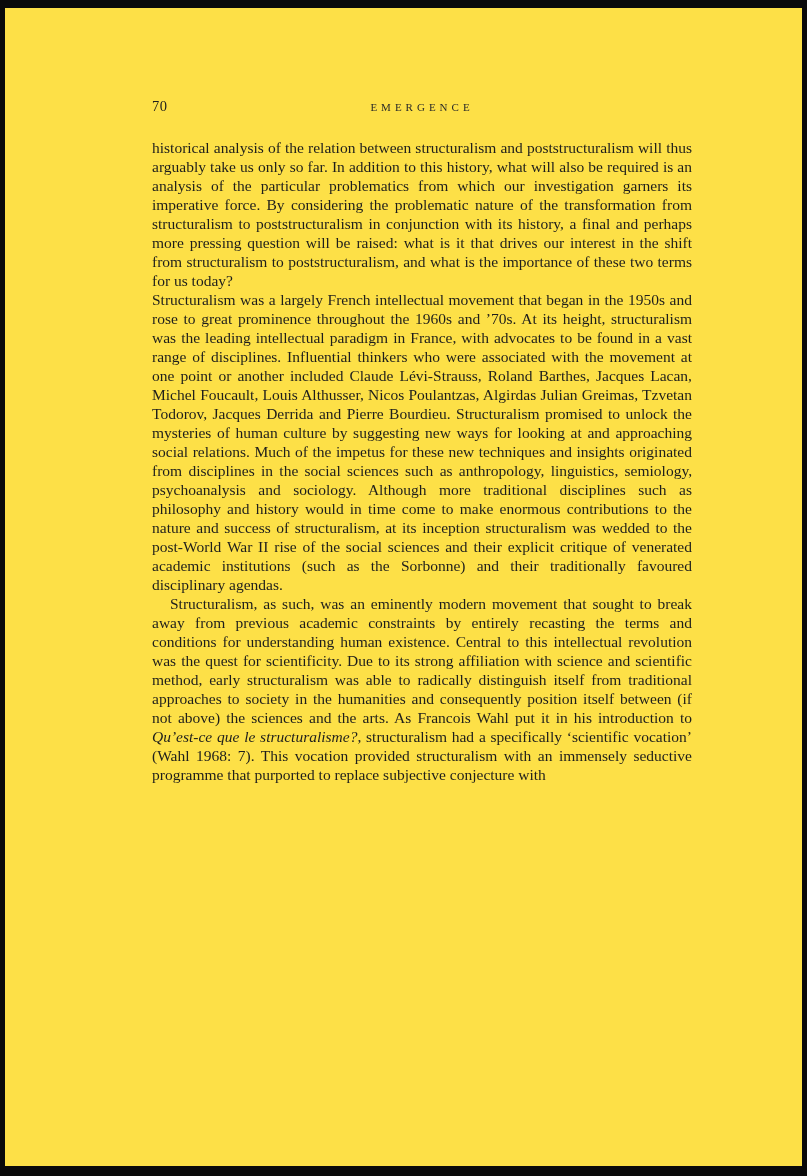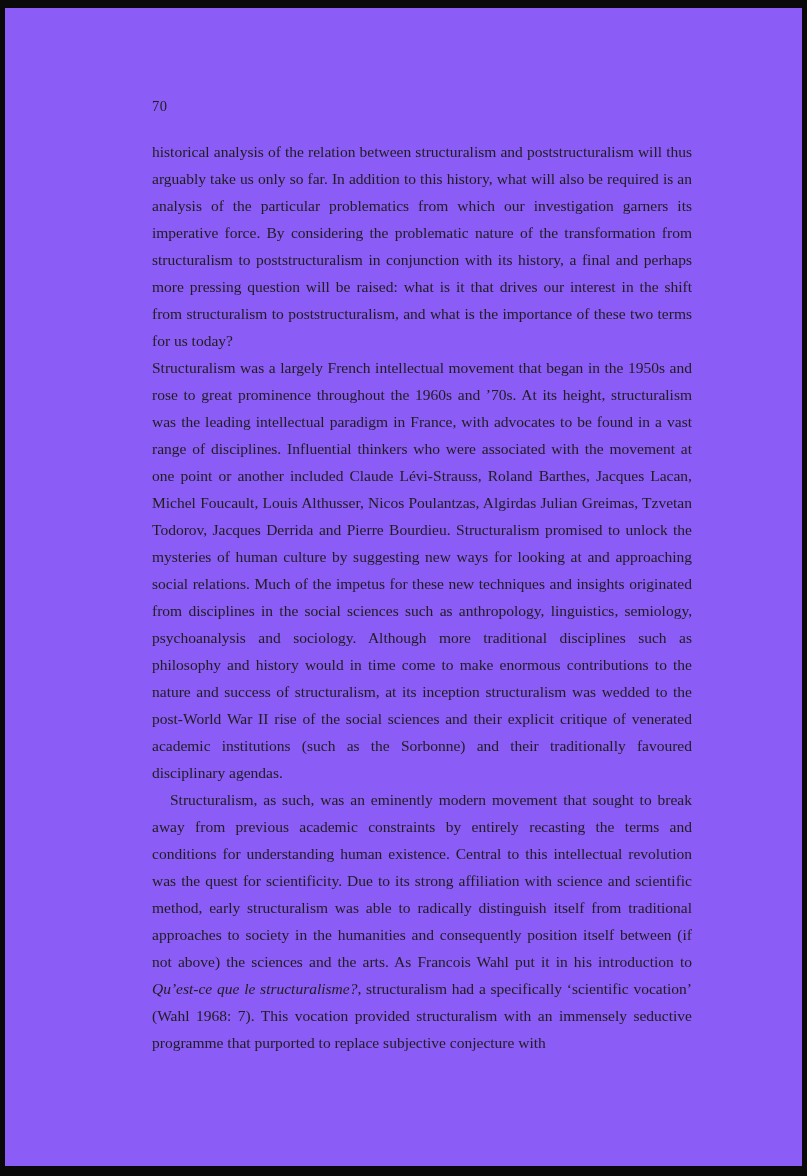--- a/index.html
+++ b/index.html
@@ -11,21 +11,21 @@
     position: relative;
     overflow: hidden;
     font-family: "Liberation Serif", serif;
   }
   .page {
     position: absolute;
     left: 5px;
     top: 8px;
     width: 797px;
     height: 1158px;
-    background: #8b5cf6;
+    background: #fde047;
     color: #1e1e1c;
   }
   .text-block {
     position: absolute;
     left: 147px;
     top: 88px;
     width: 540px;
   }
   .header-row {
     position: relative;
@@ -43,21 +43,21 @@
     display: block;
     text-align: center;
     font-size: 11px;
     letter-spacing: 4px;
     padding-top: 5px;
     color: #2a2a28;
   }
   p.body {
     margin: 0;
     font-size: 15.5px;
-    line-height: 27px;
+    line-height: 19px;
     text-align: justify;
     color: #1e1e1c;
   }
   p.body.indent {
     text-indent: 18px;
   }
   h2.section-heading {
     margin: 29px 0 15px 0;
     font-size: 21px;
     font-weight: bold;
@@ -69,20 +69,21 @@
   }
 </style>
 </head>
 <body>
 
 <div class="page">
   <div class="text-block">
 
     <header class="header-row">
       <span class="page-num">70</span>
+      <span class="running-head">EMERGENCE</span>
     </header>
 
     <p class="body">historical analysis of the relation between structuralism and poststructuralism will thus arguably take us only so far. In addition to this history, what will also be required is an analysis of the particular problematics from which our investigation garners its imperative force. By considering the problematic nature of the transformation from structuralism to poststructuralism in conjunction with its history, a final and perhaps more pressing question will be raised: what is it that drives our interest in the shift from structuralism to poststructuralism, and what is the importance of these two terms for us today?</p>
 
 
     <p class="body">Structuralism was a largely French intellectual movement that began in the 1950s and rose to great prominence throughout the 1960s and ’70s. At its height, structuralism was the leading intellectual paradigm in France, with advocates to be found in a vast range of disciplines. Influential thinkers who were associated with the movement at one point or another included Claude Lévi-Strauss, Roland Barthes, Jacques Lacan, Michel Foucault, Louis Althusser, Nicos Poulantzas, Algirdas Julian Greimas, Tzvetan Todorov, Jacques Derrida and Pierre Bourdieu. Structuralism promised to unlock the mysteries of human culture by suggesting new ways for looking at and approaching social relations. Much of the impetus for these new techniques and insights originated from disciplines in the social sciences such as anthropology, linguistics, semiology, psychoanalysis and sociology. Although more traditional disciplines such as philosophy and history would in time come to make enormous contributions to the nature and success of structuralism, at its inception structuralism was wedded to the post-World War II rise of the social sciences and their explicit critique of venerated academic institutions (such as the Sorbonne) and their traditionally favoured disciplinary agendas.</p>
 
     <p class="body indent"><span>Structuralism, as such, was an eminently modern movement that sought to break away from previous academic constraints by entirely recasting the terms and conditions for understanding human existence. Central to this intellectual revolution was the quest for scientificity. Due to its strong affiliation with science and scientific method, early structuralism was able to radically distinguish itself from traditional approaches to society in the humanities and consequently position itself between (if not above) the sciences and the arts. As Francois Wahl put it in his introduction to </span><em class="book-title">Qu’est-ce que le structuralisme?</em><span>, structuralism had a specifically ‘scientific vocation’ (Wahl 1968: 7). This vocation provided structuralism with an immensely seductive programme that purported to replace subjective conjecture with</span></p>
 
   </div>

